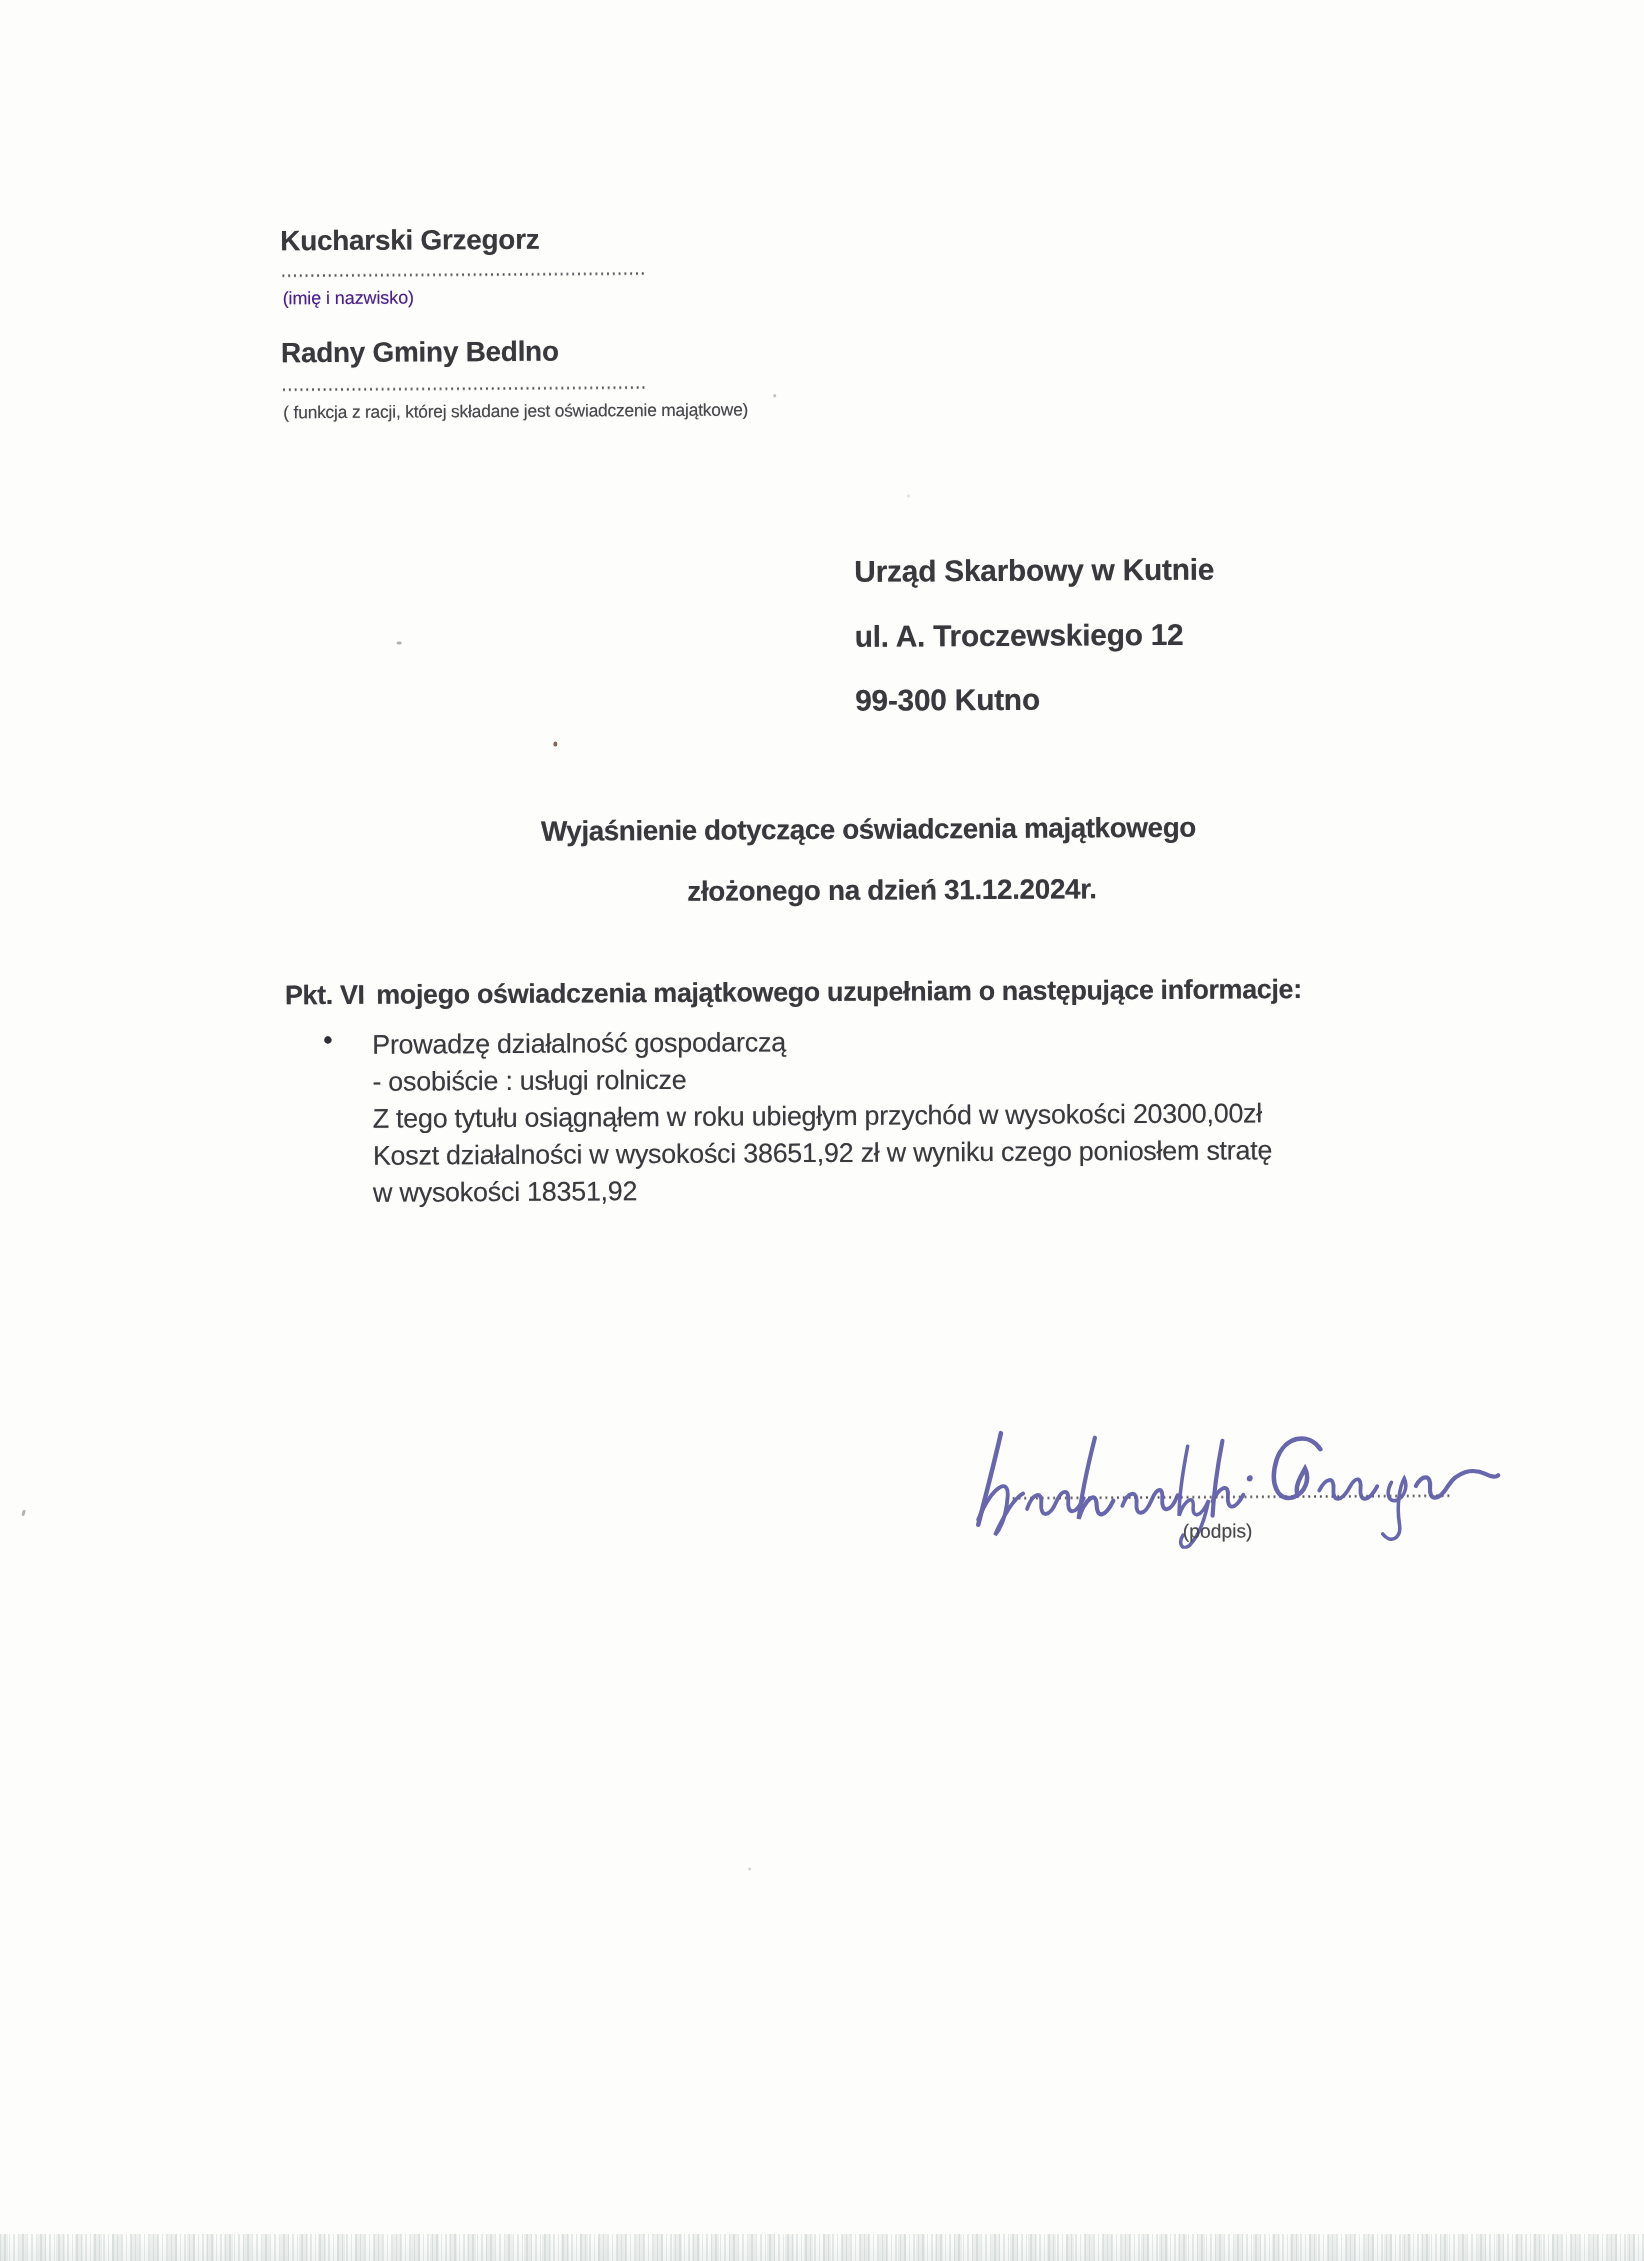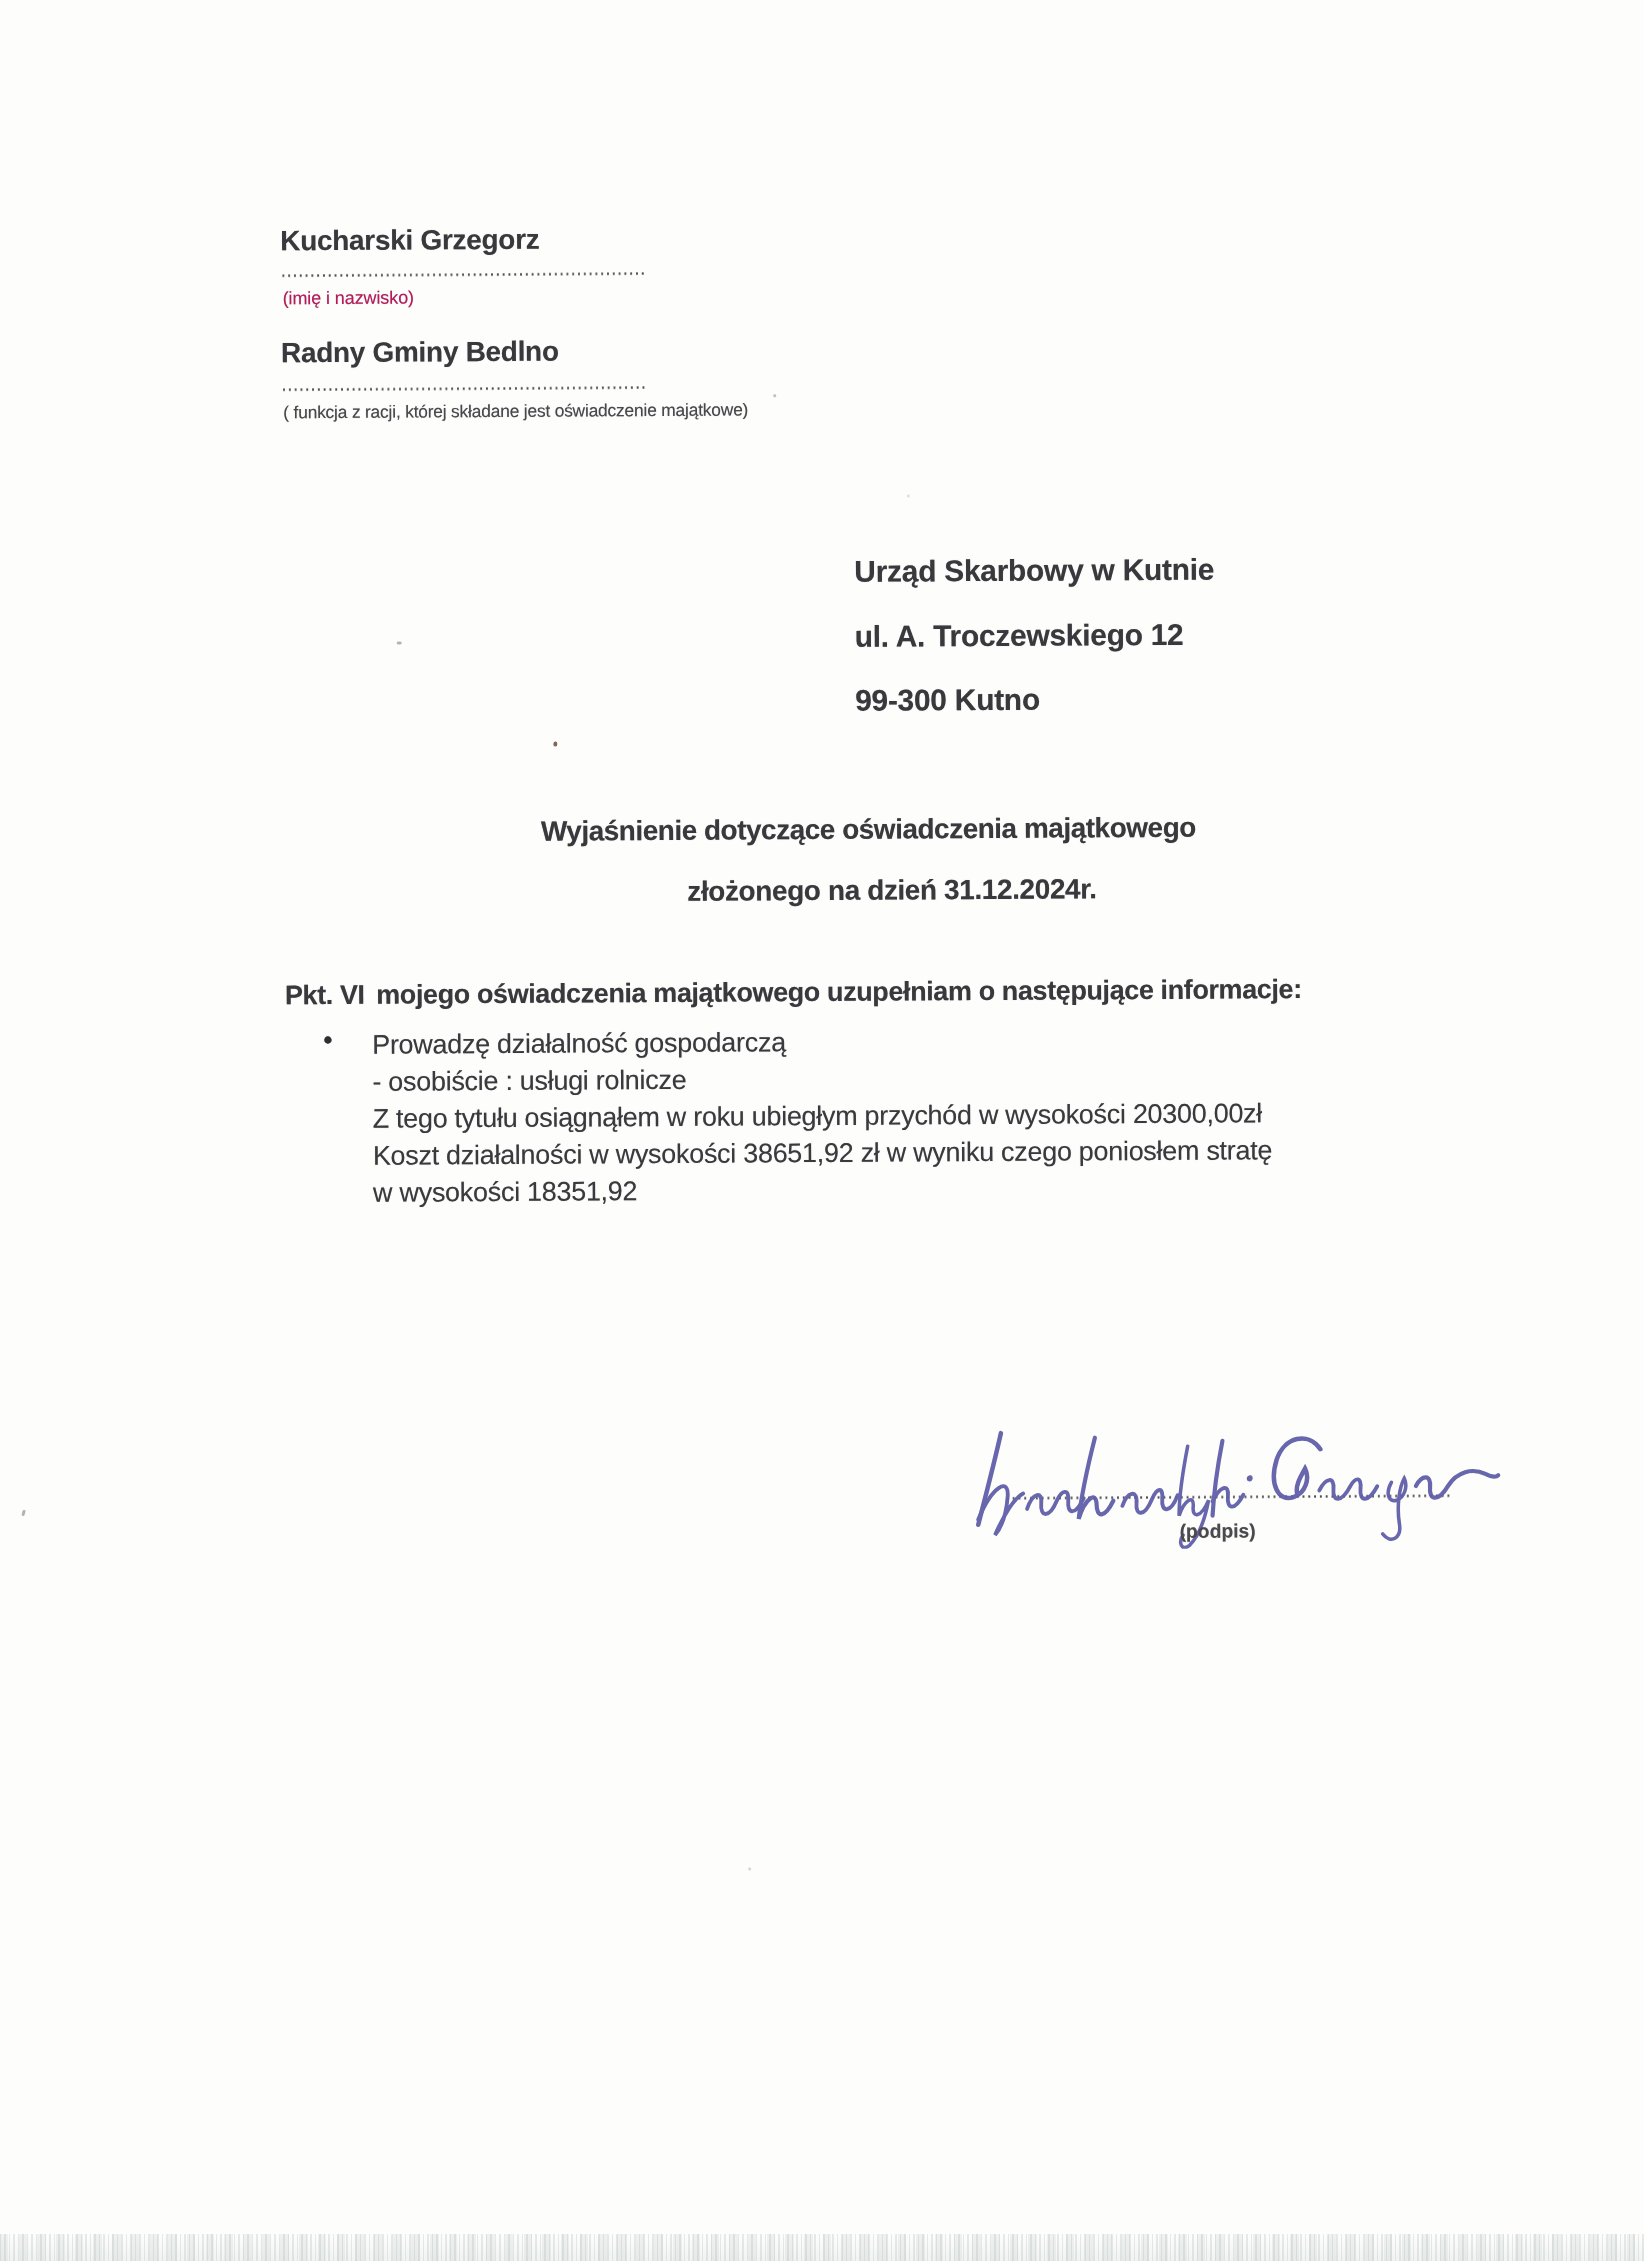--- a/index.html
+++ b/index.html
@@ -22,21 +22,21 @@
 
   .sender-name   { left: 285px; top: 222px;  font-size: 28px; letter-spacing: -0.3px; }
   .dotline {
     height: 3.2px;
     background-image: radial-gradient(circle, #4c4c50 1.1px, rgba(0,0,0,0) 1.3px);
     background-size: 5.8px 3.2px;
     background-repeat: repeat-x;
     background-position: 0 50%;
   }
   .dotline-1     { left: 285px; top: 271px;  width: 364px; }
-  .sender-cap    { left: 287px; top: 285px;  font-size: 18px; color: #be185d; letter-spacing: -0.1px; }
+  .sender-cap    { left: 287px; top: 285px;  font-size: 18px; color: #4c1d95; letter-spacing: -0.1px; }
   .sender-role   { left: 285px; top: 334px;  font-size: 28px; letter-spacing: -0.3px; }
   .dotline-2     { left: 285px; top: 385px;  width: 364px; }
   .role-cap      { left: 287px; top: 399px;  font-size: 17.4px; color: #48484c; letter-spacing: -0.2px; }
 
   .addr-1        { left: 857px; top: 555px;  font-size: 30px; letter-spacing: -0.3px; }
   .addr-2        { left: 857px; top: 620px;  font-size: 30px; letter-spacing: -0.3px; }
   .addr-3        { left: 857px; top: 684px; font-size: 30px; letter-spacing: -0.3px; }
 
   .title-1       { left: 542px;  top: 814px; font-size: 28px; letter-spacing: -0.5px; }
   .title-2       { left: 688px; top: 875px; font-size: 28px; letter-spacing: -0.4px; }
@@ -44,21 +44,21 @@
   .intro         { left: 285px;  top: 977px; font-size: 27px; letter-spacing: -0.4px; }
   .intro .gap    { display: inline-block; width: 11.6px; }
   .bullet-mark   { left: 323px;  top: 1022px; font-size: 27px; color: #2f2f33; }
   .body-lines    { left: 372px;  top: 1024px; font-size: 27px; line-height: 37px;
                    letter-spacing: -0.3px; color: #3a3a3e; }
   .body-lines div { white-space: nowrap; }
 
   .sig-svg       { left: 970px; top: 1425px; }
   .dotline-3     { left: 1002px; top: 1498px; width: 448px; }
   .sig-cap       { left: 1134px; top: 1523px; width: 161px; text-align: center;
-                   font-size: 19.3px; color: #4a4a4e; font-weight: bold; }
+                   font-size: 19.3px; color: #4a4a4e; }
 
   .speck { position: absolute; border-radius: 50%; }
   .scan-edge {
     position: absolute; left: 0; bottom: 0; width: 100%; height: 27px;
     background:
       repeating-linear-gradient(90deg, rgba(176,188,186,.30) 0 1.3px, rgba(255,255,255,0) 1.3px 4.5px),
       repeating-linear-gradient(90deg, rgba(160,172,170,.14) 0 8.4px, rgba(255,255,255,0) 8.4px 18.7px),
       linear-gradient(0deg, #f0f3f2, rgba(255,255,255,0));
   }
 </style>

